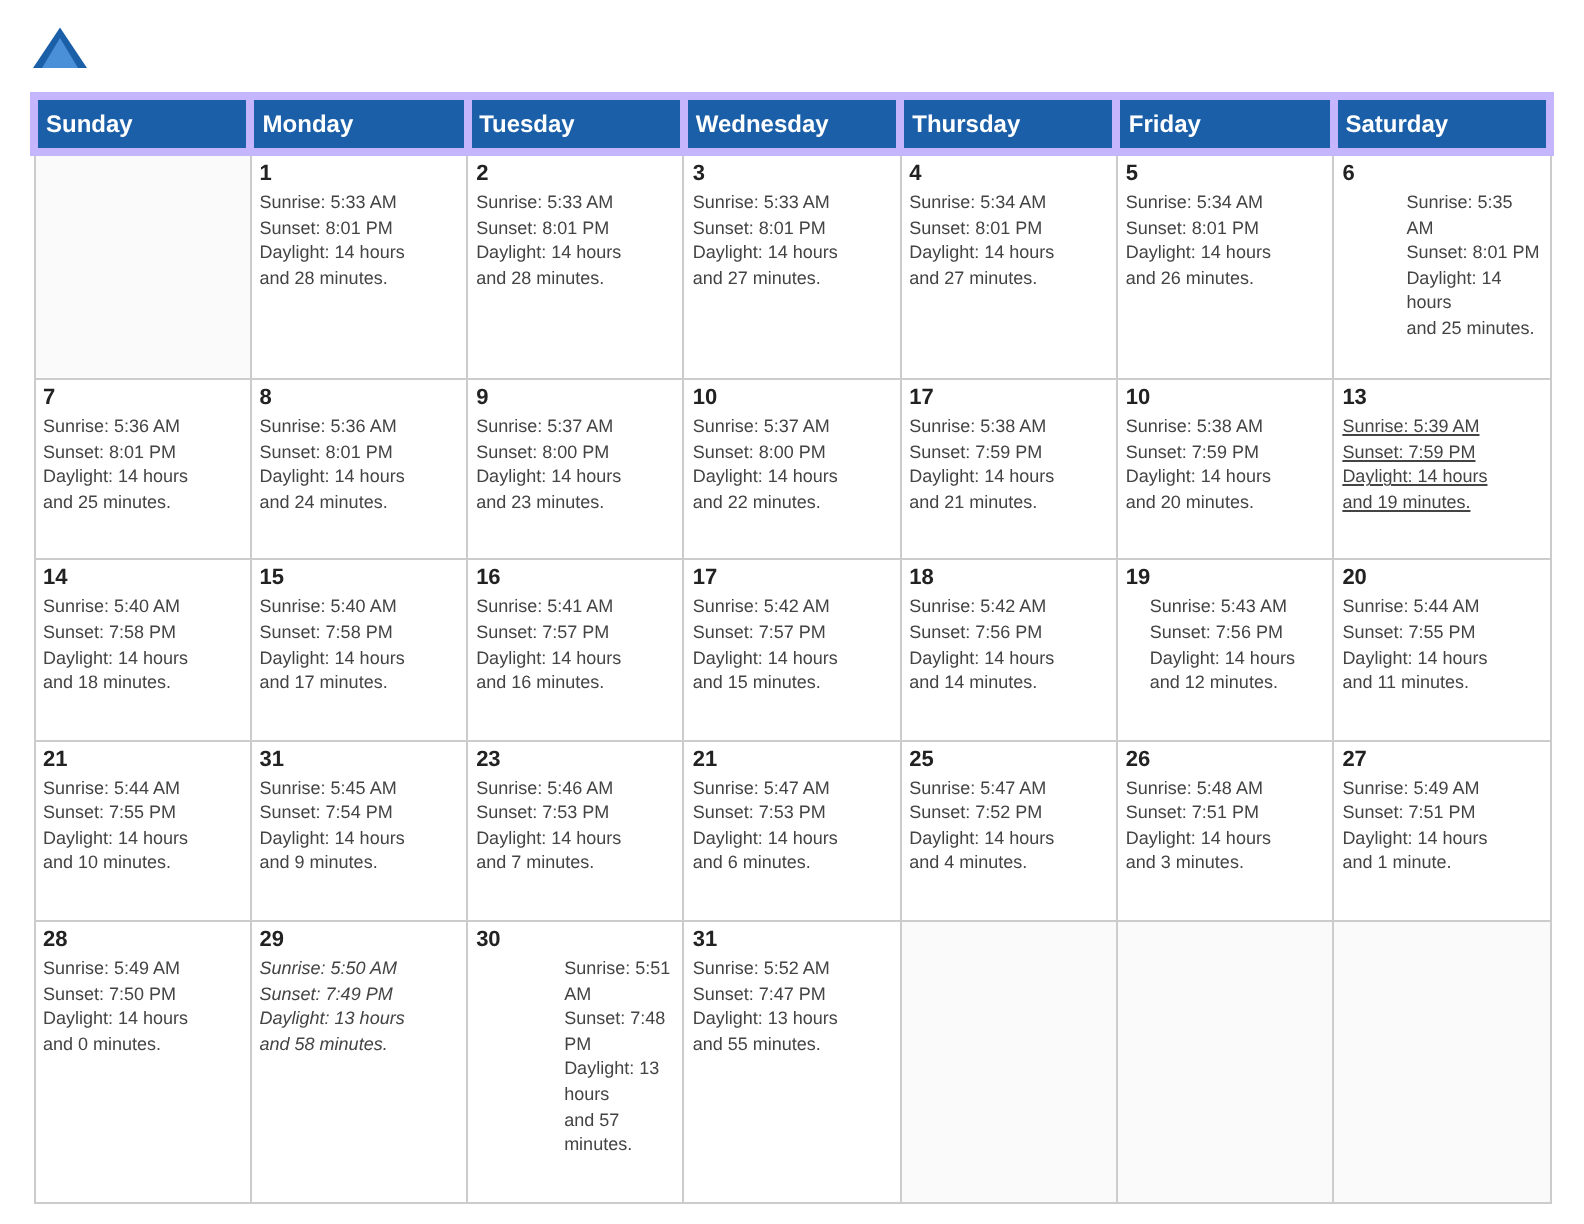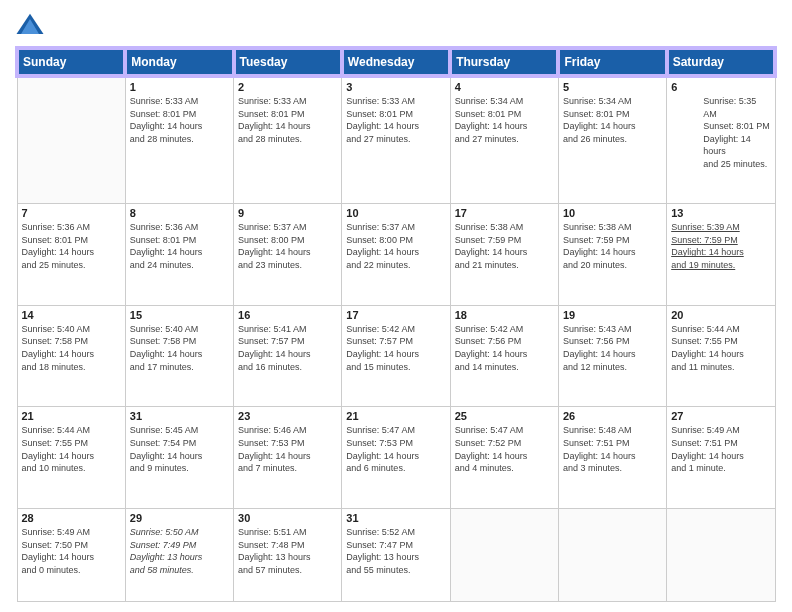--- a/index.html
+++ b/index.html
@@ -263,21 +263,21 @@
           </td>
           <td>
             <span class="day-number">18</span>
             <div class="day-info" style="white-space: pre-line;">Sunrise: 5:42 AM
 Sunset: 7:56 PM
 Daylight: 14 hours
 and 14 minutes.</div>
           </td>
           <td>
             <span class="day-number">19</span>
-            <div class="day-info" style="white-space: pre-line;">Sunrise: 5:43 AM
+            <div class="day-info" style="white-space: pre-line; margin-left: 12px;">Sunrise: 5:43 AM
 Sunset: 7:56 PM
 Daylight: 14 hours
 and 12 minutes.</div>
           </td>
           <td>
             <span class="day-number">20</span>
             <div class="day-info" style="white-space: pre-line;">Sunrise: 5:44 AM
 Sunset: 7:55 PM
 Daylight: 14 hours
 and 11 minutes.</div>
@@ -344,21 +344,21 @@
           </td>
           <td>
             <span class="day-number">29</span>
             <div class="day-info" style="white-space: pre-line; font-style: italic;">Sunrise: 5:50 AM
 Sunset: 7:49 PM
 Daylight: 13 hours
 and 58 minutes.</div>
           </td>
           <td>
             <span class="day-number">30</span>
-            <div class="day-info" style="white-space: pre-line;">Sunrise: 5:51 AM
+            <div class="day-info" style="white-space: pre-line; margin-left: 44px;">Sunrise: 5:51 AM
 Sunset: 7:48 PM
 Daylight: 13 hours
 and 57 minutes.</div>
           </td>
           <td>
             <span class="day-number">31</span>
             <div class="day-info" style="white-space: pre-line;">Sunrise: 5:52 AM
 Sunset: 7:47 PM
 Daylight: 13 hours
 and 55 minutes.</div>

